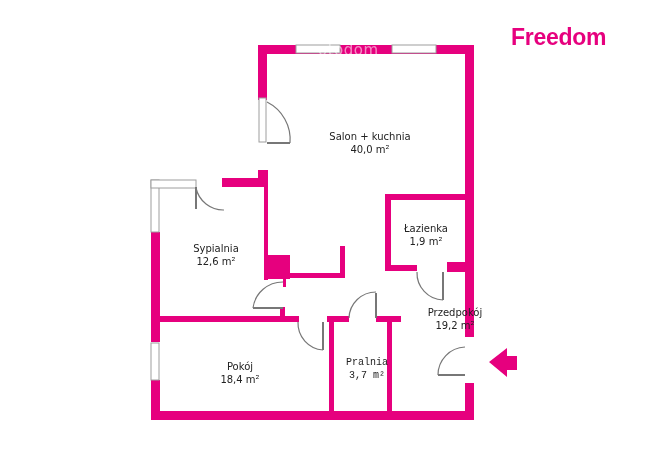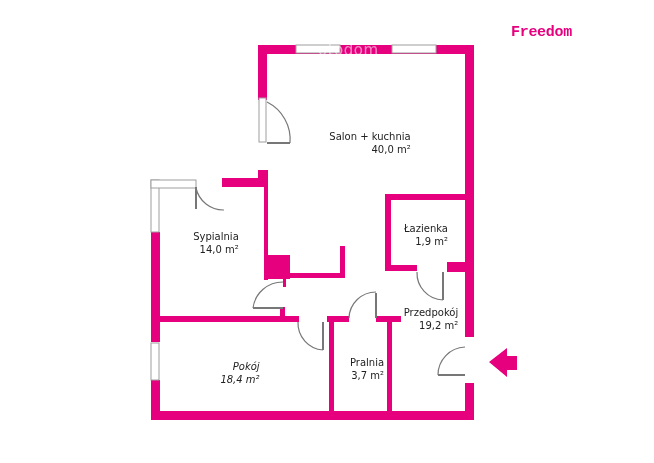--- a/index.html
+++ b/index.html
@@ -1,19 +1,19 @@
 <!DOCTYPE html>
 <html><head>
 <meta charset="utf-8">
 <style>
   html, body { margin: 0; padding: 0; background: #ffffff; }
   body { width: 654px; height: 463px; position: relative; overflow: hidden; font-family: "DejaVu Sans", sans-serif; }
-  .brand { position: absolute; left: 511px; top: 24px; font-family: Liberation Mono, monospace; font-weight: bold; font-size: 15px; letter-spacing: -0.3px; color: #e6007e; }
+  .brand { position: absolute; left: 511px; top: 24px; font-family: Liberation Sans, sans-serif; font-weight: bold; font-size: 23px; letter-spacing: -0.3px; color: #e6007e; }
   .plan { position: absolute; left: 0; top: 0; }
-  .label { position: absolute; text-align: right; font-size: 10px; line-height: 13px; color: #222; transform: translateX(-50%); white-space: nowrap; }
+  .label { position: absolute; text-align: center; font-size: 10px; line-height: 13px; color: #222; transform: translateX(-50%); white-space: nowrap; }
   .watermark { position: absolute; left: 318px; top: 41px; font-size: 15px; color: rgba(255,255,255,0.55); letter-spacing: 0.5px; }
 </style>
 </head>
 <body>
 
 <div class="brand">Freedom</div>
 
 <svg class="plan" width="654" height="463" viewBox="0 0 654 463" xmlns="http://www.w3.org/2000/svg">
   <g fill="#e6007e">
 
@@ -81,33 +81,33 @@
   <polygon fill="#e6007e" points="489,362 507,348 507,356 517,356 517,370 507,370 507,377"></polygon>
 </svg>
 
 <div class="watermark">otodom</div>
 
 <div id="labels">
     <div class="label" style="left: 370px; top: 130px;">
       <div>Salon + kuchnia</div>
       <div>40,0 m²</div>
     </div>
-    <div class="label" style="left: 216px; top: 230px;">
+    <div class="label" style="left: 216px; top: 242px;">
       <div>Sypialnia</div>
-      <div>14,0 m²</div>
+      <div>12,6 m²</div>
     </div>
     <div class="label" style="left: 426px; top: 222px;">
       <div>Łazienka</div>
       <div>1,9 m²</div>
     </div>
-    <div class="label" style="left: 431px; top: 306px;">
+    <div class="label" style="left: 455px; top: 306px;">
       <div>Przedpokój</div>
       <div>19,2 m²</div>
     </div>
-    <div class="label" style="left: 240px; top: 360px; font-style: italic;">
+    <div class="label" style="left: 240px; top: 360px;">
       <div>Pokój</div>
       <div>18,4 m²</div>
     </div>
-    <div class="label" style="left: 367px; top: 356px;">
+    <div class="label" style="left: 367px; top: 356px; font-family: Liberation Mono, monospace;">
       <div>Pralnia</div>
       <div>3,7 m²</div>
     </div>
   </div>
 
 </body></html>

